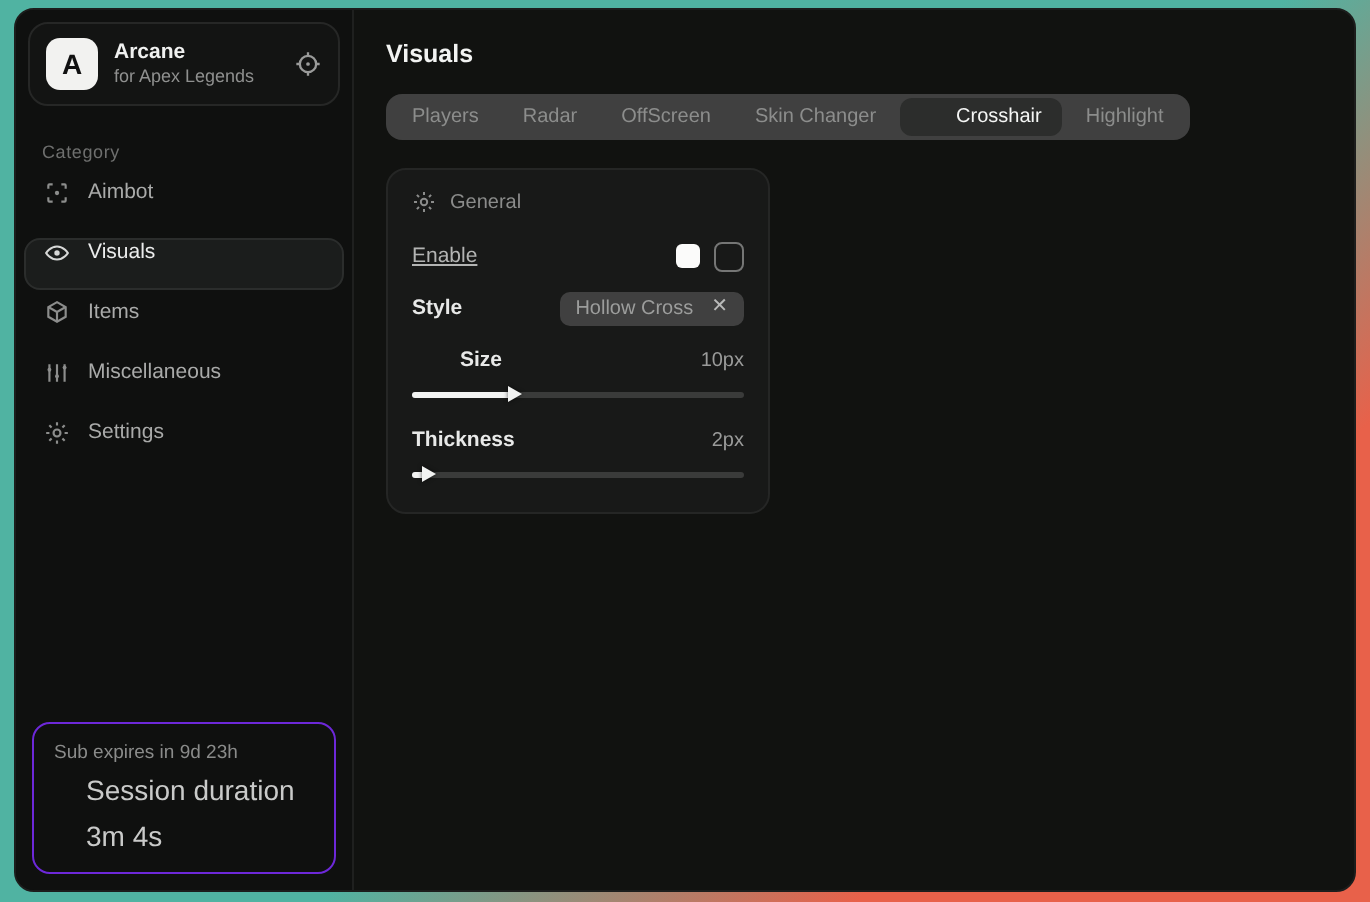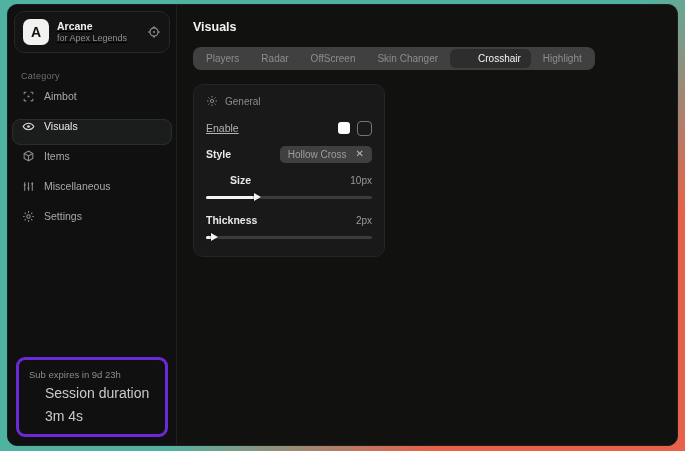--- a/index.html
+++ b/index.html
@@ -21,39 +21,39 @@
   }
   .app-card {
     margin:6px; padding:7px 8px; border:1px solid #262726; border-radius:10px;
     display:flex; align-items:center; gap:8px; background:#131413;
   }
   .logo {
     width:26px; height:26px; border-radius:7px; background:#f2f2f0;
     color:#111; font-weight:bold; font-size:14px;
     display:flex; align-items:center; justify-content:center; flex:0 0 26px;
   }
-  .app-meta { flex:1; line-height:1.25;text-decoration:underline; }
+  .app-meta { flex:1; line-height:1.25; }
   .app-name { color:#f0f1f0; font-size:10.5px; font-weight:bold; }
   .app-sub  { color:#8f908f; font-size:9px; }
   .target-btn { color:#9a9b9a; display:flex; align-items:center; }
   .cat-label { color:#6e6f6e; font-size:9px; margin:12px 0 8px 13px; letter-spacing:.3px; }
   .nav { display:flex; flex-direction:column; gap:4px; padding:0 4px; }
   .nav-item {
     display:flex; align-items:flex-start; gap:9px; height:26px; padding:0 9px;
     border-radius:8px; border:1px solid transparent; color:#a9aaa9;
     font-size:10.5px; cursor:default;
   }
   .nav-item .nicon { display:flex; align-items:center; color:#8c8d8c; }
   .nav-item.active {
     background:#1b1d1c; border-color:#2b2d2c; color:#eceded;
   }
   .nav-item.active .nicon { color:#d6d7d6; }
   .side-spacer { flex:1; }
   .sub-card {
-    margin:8px; padding:7px 10px; border:3px solid #6d28d9; border-radius:9px;
+    margin:8px; padding:7px 10px; border:1px solid #6d28d9; border-radius:9px;
     line-height:1.6;
   }
   .sub-line1 { color:#8a8b8a; font-size:9.5px; }
   .sub-line2 { color:#c9cac9; font-size:14px;margin-left:16px; }
   
   .main { flex:1; padding:15px 16px; }
   .page-title { color:#f2f3f2; font-size:12.5px; font-weight:bold; }
   .tabbar {
     margin-top:13px; display:inline-flex; align-items:center;
     background:#404040; border-radius:8px; padding:2px 3px; gap:2px;

